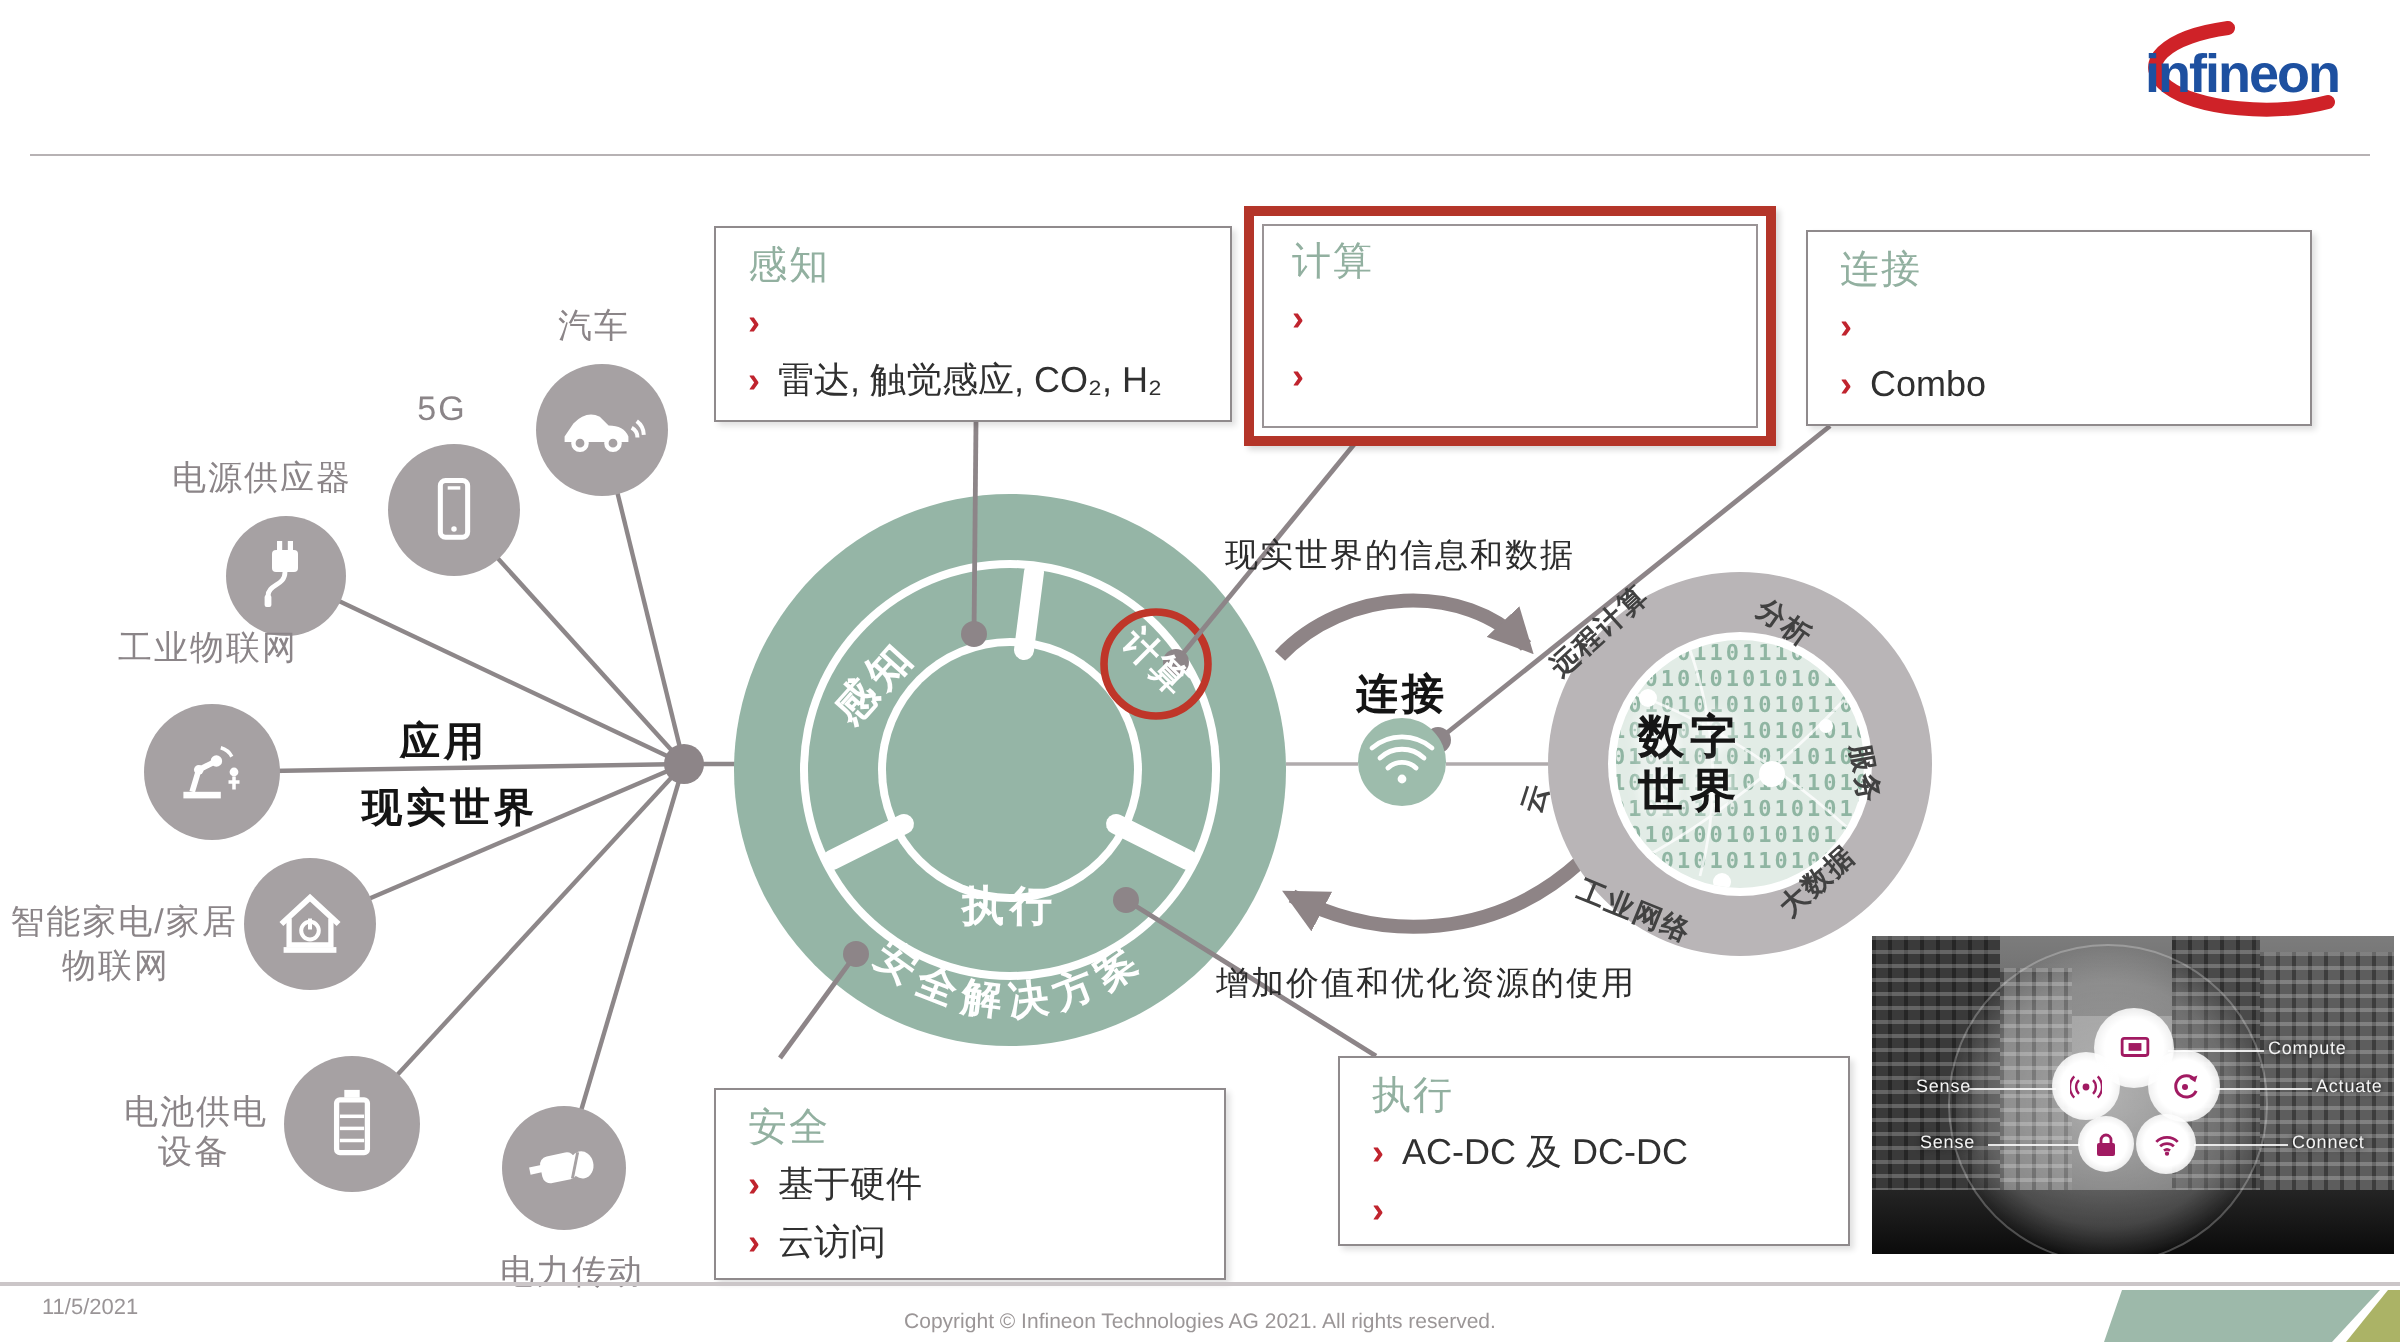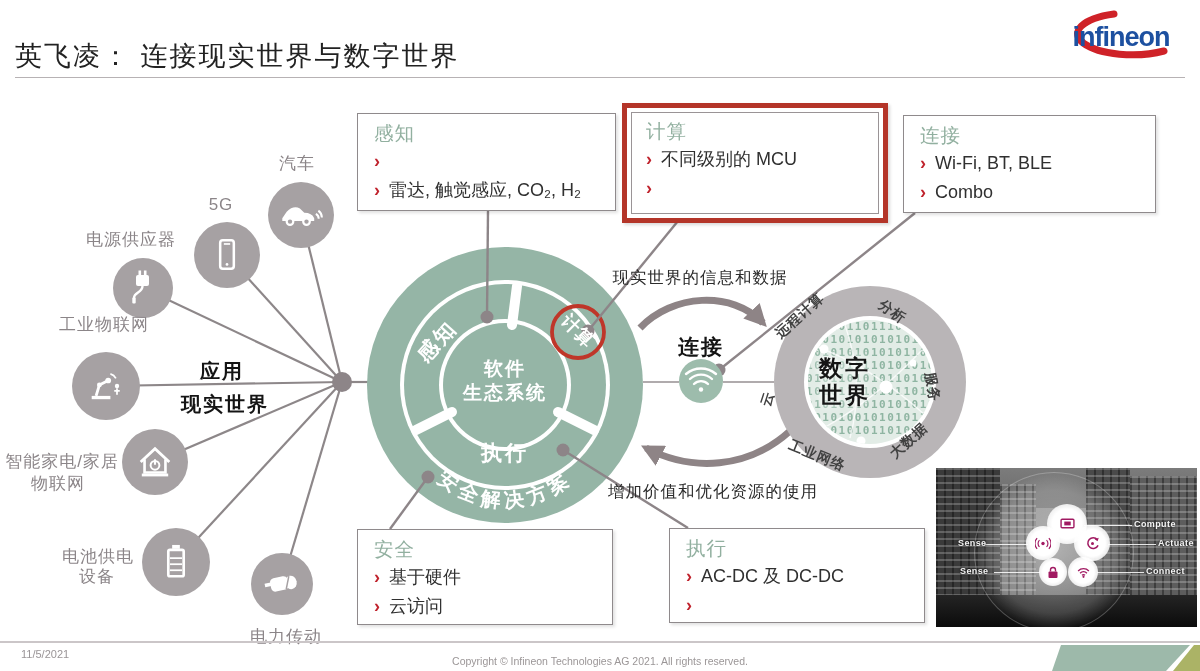--- a/index.html
+++ b/index.html
@@ -52,21 +52,21 @@
   .city{position:absolute;left:936px;top:468px;width:261px;height:159px;overflow:hidden;
         background:linear-gradient(180deg,#7c7c7c 0%,#5a5a5a 45%,#2c2c2c 80%,#101010 100%);}
   .bld{position:absolute;}
   .win{background-image:repeating-linear-gradient(180deg,rgba(255,255,255,.22) 0 2px,transparent 2px 7px),
         repeating-linear-gradient(90deg,rgba(0,0,0,.35) 0 2px,transparent 2px 8px);}
   .sphere{position:absolute;left:38px;top:4px;width:158px;height:158px;border-radius:50%;
         background:radial-gradient(circle,rgba(255,255,255,.42) 0%,rgba(255,255,255,.2) 55%,rgba(255,255,255,0) 72%);
         border:1px solid rgba(255,255,255,.25);}
   .bubble{position:absolute;border-radius:50%;display:flex;align-items:center;justify-content:center;
         background:radial-gradient(circle,#ffffff 52%,rgba(255,255,255,.82) 72%,rgba(255,255,255,0) 100%);}
-  .city-label{position:absolute;font-size:9px;font-weight:bold;color:#f4f4f4;letter-spacing:.4px;
+  .city-label{position:absolute;font-size:9px;font-weight:normal;color:#f4f4f4;letter-spacing:.4px;
         text-shadow:0 0 3px rgba(0,0,0,.9);}
   .city-line{position:absolute;border-top:1px solid rgba(255,255,255,.85);height:0;}
 </style>
 </head>
 <body>
 
 <div class="slide">
 
   <svg class="abs" style="left:0;top:0" width="1200" height="671" viewBox="0 0 1200 671">
     <defs>
@@ -247,24 +247,20 @@
   <div class="lbl" style="left:98px;top:556px">电池供电</div>
   <div class="lbl" style="left:97px;top:576px">设备</div>
   <div class="lbl" style="left:286px;top:636px">电力传动</div>
 
   <div class="lbl-bold" style="left:222px;top:371px">应用</div>
   <div class="lbl-bold" style="left:225px;top:404px">现实世界</div>
 
   <div class="rot seg-label" style="left:437px;top:341px;--r:-48deg">感知</div>
   <div class="rot seg-label" style="left:578px;top:331px;--r:45deg;font-size:18px;letter-spacing:1px">计算</div>
   <div class="rot seg-label" style="left:505px;top:453px;--r:0deg">执行</div>
-  <div class="center-text" style="left:505px;top:381px">
-    <span style="display:block">软件</span>
-    <span style="display:block">生态系统</span>
-  </div>
 
   <div class="lbl-bold" style="left:701px;top:347px;font-size:21px">连接</div>
 
   <div class="flow-label" style="left:700px;top:278px">现实世界的信息和数据</div>
   <div class="flow-label" style="left:713px;top:492px">增加价值和优化资源的使用</div>
 
   <div class="rot ring-label" style="left:800px;top:316px;--r:-42deg">远程计算</div>
   <div class="rot ring-label" style="left:892px;top:312px;--r:35deg">分析</div>
   <div class="rot ring-label" style="left:932px;top:387px;--r:80deg">服务</div>
   <div class="rot ring-label" style="left:909px;top:441px;--r:-42deg">大数据</div>
@@ -284,41 +280,39 @@
         <span class="chev">›</span>
         <span>雷达, 触觉感应, CO₂, H₂</span>
       </div>
   </div>
 
   <div class="red-frame" style="left:622px;top:103px;width:266px;height:120px">
     <div class="info-box-inner">
       <div class="box-title">计算</div>
       <div class="box-item">
           <span class="chev">›</span>
-          <span>不同级别的 MCU</span>
         </div>
       <div class="box-item">
           <span class="chev">›</span>
         </div>
     </div>
   </div>
 
   <div class="info-box" style="left:903px;top:115px;width:253px;height:98px">
     <div class="box-title">连接</div>
     <div class="box-item">
         <span class="chev">›</span>
-        <span>Wi-Fi, BT, BLE</span>
       </div>
     <div class="box-item">
         <span class="chev">›</span>
         <span>Combo</span>
       </div>
   </div>
 
-  <div class="info-box" style="left:357px;top:529px;width:256px;height:96px">
+  <div class="info-box" style="left:357px;top:544px;width:256px;height:96px">
     <div class="box-title">安全</div>
     <div class="box-item">
         <span class="chev">›</span>
         <span>基于硬件</span>
       </div>
     <div class="box-item">
         <span class="chev">›</span>
         <span>云访问</span>
       </div>
   </div>
@@ -381,21 +375,20 @@
       </svg>
     </div>
 
     <div class="city-label" style="left:22px;top:70px">Sense</div>
     <div class="city-label" style="left:198px;top:51px">Compute</div>
     <div class="city-label" style="left:222px;top:70px">Actuate</div>
     <div class="city-label" style="left:24px;top:98px">Sense</div>
     <div class="city-label" style="left:210px;top:98px">Connect</div>
   </div>
 
-  <div class="title">英飞凌： 连接现实世界与数字世界</div>
   <div class="title-rule"></div>
   <svg class="abs" style="left:1048px;top:10px" width="140" height="54" viewBox="0 0 140 54">
     <path d="M66,4 A55,21 0 1 0 116,41" fill="none" stroke="#cf2228" stroke-width="7" stroke-linecap="round"></path>
     <text x="73" y="36" text-anchor="middle" style="font-family:'Liberation Sans','DejaVu Sans',sans-serif;font-weight:bold;font-size:27px;
                  letter-spacing:-1px;fill:#1d50a0">infineon</text>
   </svg>
 
   <div class="footer-rule"></div>
   <div class="footer-date">11/5/2021</div>
   <div class="footer-copy">Copyright © Infineon Technologies AG 2021. All rights reserved.</div>

